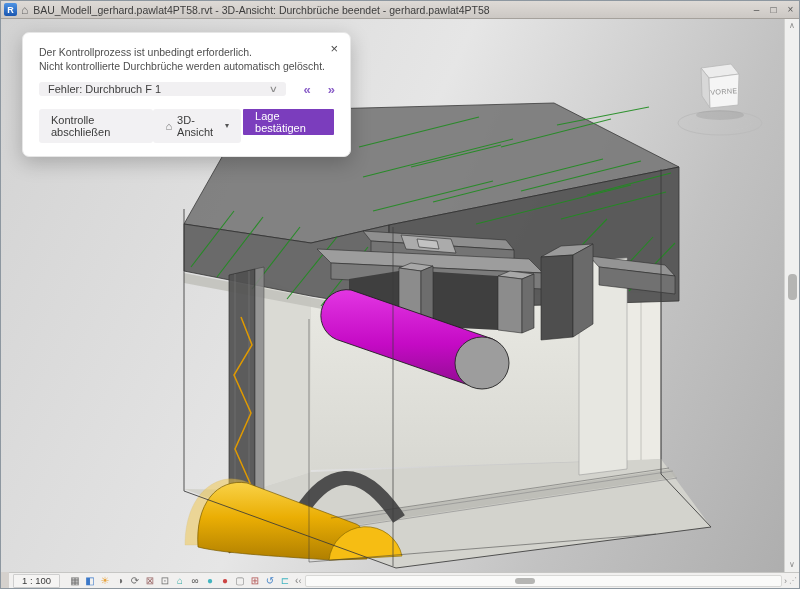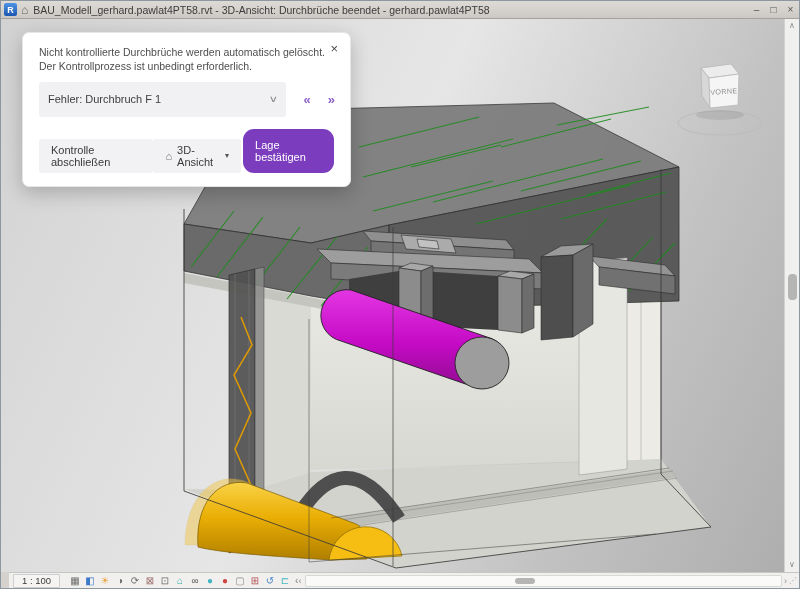--- a/index.html
+++ b/index.html
@@ -31,33 +31,33 @@
     background:#b5b5b3; border-radius:4px; }
 
   
   #dialog { position:absolute; left:21px; top:13px; width:329px;
     background:#ffffff; border:1px solid #e6e6e6; border-radius:7px;
     box-shadow:0 6px 20px rgba(0,0,0,.22); padding:13px 16px 13px; z-index:5; }
   #dlg-close { position:absolute; top:8px; right:12px; font-size:13px; color:#4a4a4a; cursor:default; }
   #dlg-title { font-size:14.5px; font-weight:400; color:#3f3f3f; margin-bottom:7px; }
   .dlg-text { font-size:10.5px; color:#4e4e4e; line-height:1.32; }
   #dlg-dd-row { display:flex; align-items:center; margin-top:8px; }
-  #dlg-select { width:258px; height:35px; background:#f1f0f2; border-radius:3px;
+  #dlg-select { width:258px; height:14px; background:#f1f0f2; border-radius:3px;
     display:flex; align-items:center; padding:0 9px; font-size:11px; color:#3d3d3d; }
   #dlg-select .chev { margin-left:auto; color:#8a8a8a; font-size:9px; transform:scaleX(1.4); }
   .nav-arrow { color:#8a5fc8; font-size:13px; font-weight:bold; margin-left:18px; letter-spacing:-1px; }
   #dlg-note { margin-top:10px; }
-  #dlg-btns { display:flex; align-items:flex-end; margin-top:12px; }
+  #dlg-btns { display:flex; align-items:flex-start; margin-top:12px; }
   .gbtn { background:#f2f1f3; border-radius:3px; font-size:11px; color:#3a3a3a;
     padding:5px 12px; display:flex; align-items:center; gap:5px; }
   #btn-view { margin-left:auto; }
   #btn-view .vic { color:#7a7a7a; font-size:11px; }
   #btn-view .caret { font-size:8px; color:#555; }
-  #btn-confirm { background:#7b3dbd; color:#ffffff; margin-left:2px; border-radius:11px;
-    font-size:11px; padding:10px 12px; }
+  #btn-confirm { background:#7b3dbd; color:#ffffff; margin-left:2px; border-radius:1px;
+    font-size:11px; padding:1px 12px; }
 
   
   #statusbar { position:absolute; left:8px; right:0; bottom:0; height:16px;
     background:#f1f0ef; border-top:1px solid #c6c6c4; display:flex; align-items:center; }
   #scale-btn { font-size:9.5px; color:#3a3a3a; background:#f5f4f3; border:1px solid #cecece;
     height:14px; line-height:12px; padding:0 8px; margin-left:4px; border-radius:1px; }
   #vc-icons { display:flex; align-items:center; margin-left:8px; gap:1px; }
   .vci { width:14px; height:14px; font-size:10px; line-height:14px; text-align:center; }
   #collapse { font-size:10px; color:#7a7a7a; margin-left:3px; }
   #hscroll { flex:1; height:12px; margin:0 2px 0 4px; background:#fafaf9;
@@ -212,22 +212,22 @@
     </svg>
 
     <div id="vscroll">
       <div class="sbtn" style="top:0;">∧</div>
       <div id="vthumb"></div>
       <div class="sbtn" style="bottom:0;">∨</div>
     </div>
 
     <div id="dialog">
       <span id="dlg-close">×</span>
+      <div class="dlg-text">Der Kontrollprozess ist unbedingt erforderlich.</div>
       <div class="dlg-text">Nicht kontrollierte Durchbrüche werden automatisch gelöscht.</div>
-      <div class="dlg-text">Der Kontrollprozess ist unbedingt erforderlich.</div>
       <div id="dlg-dd-row">
         <div id="dlg-select">
           <span>Fehler: Durchbruch F 1</span>
           <span class="chev">∨</span>
         </div>
         <span class="nav-arrow">«</span>
         <span class="nav-arrow">»</span>
       </div>
       <div id="dlg-btns">
         <div class="gbtn">

